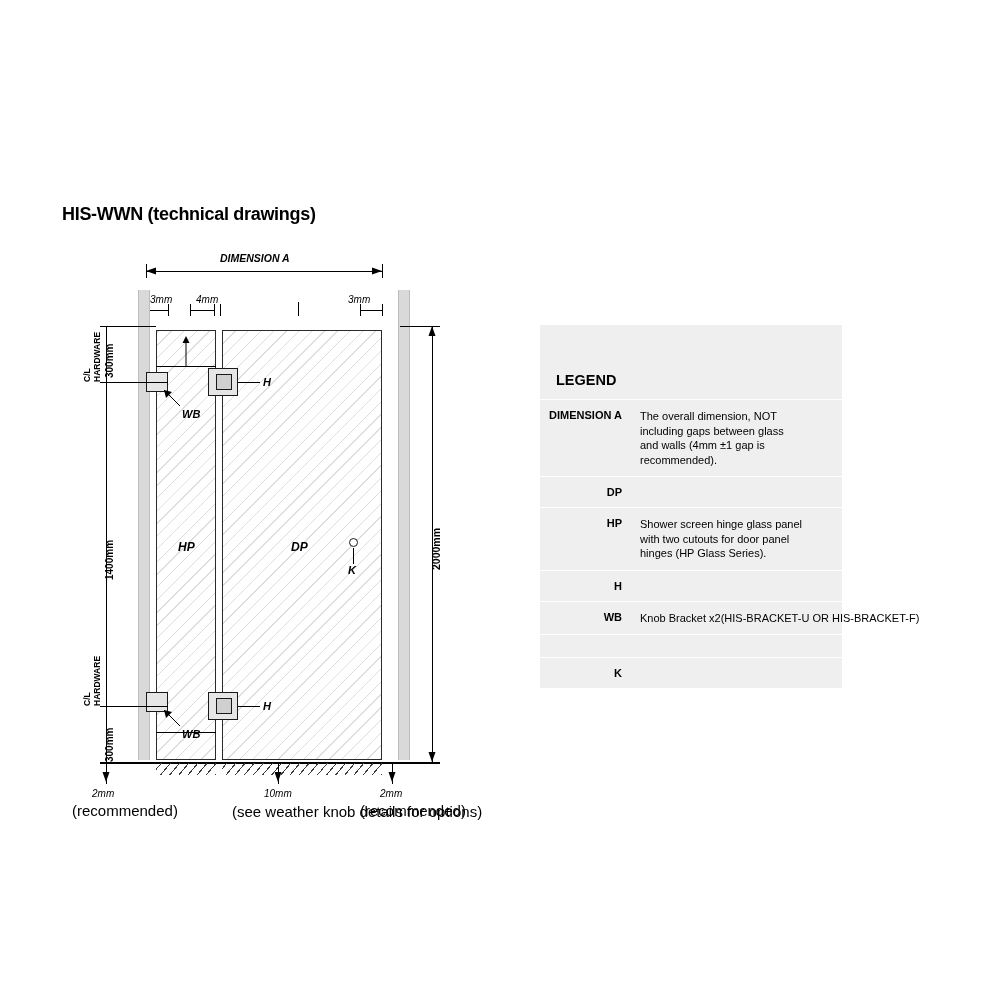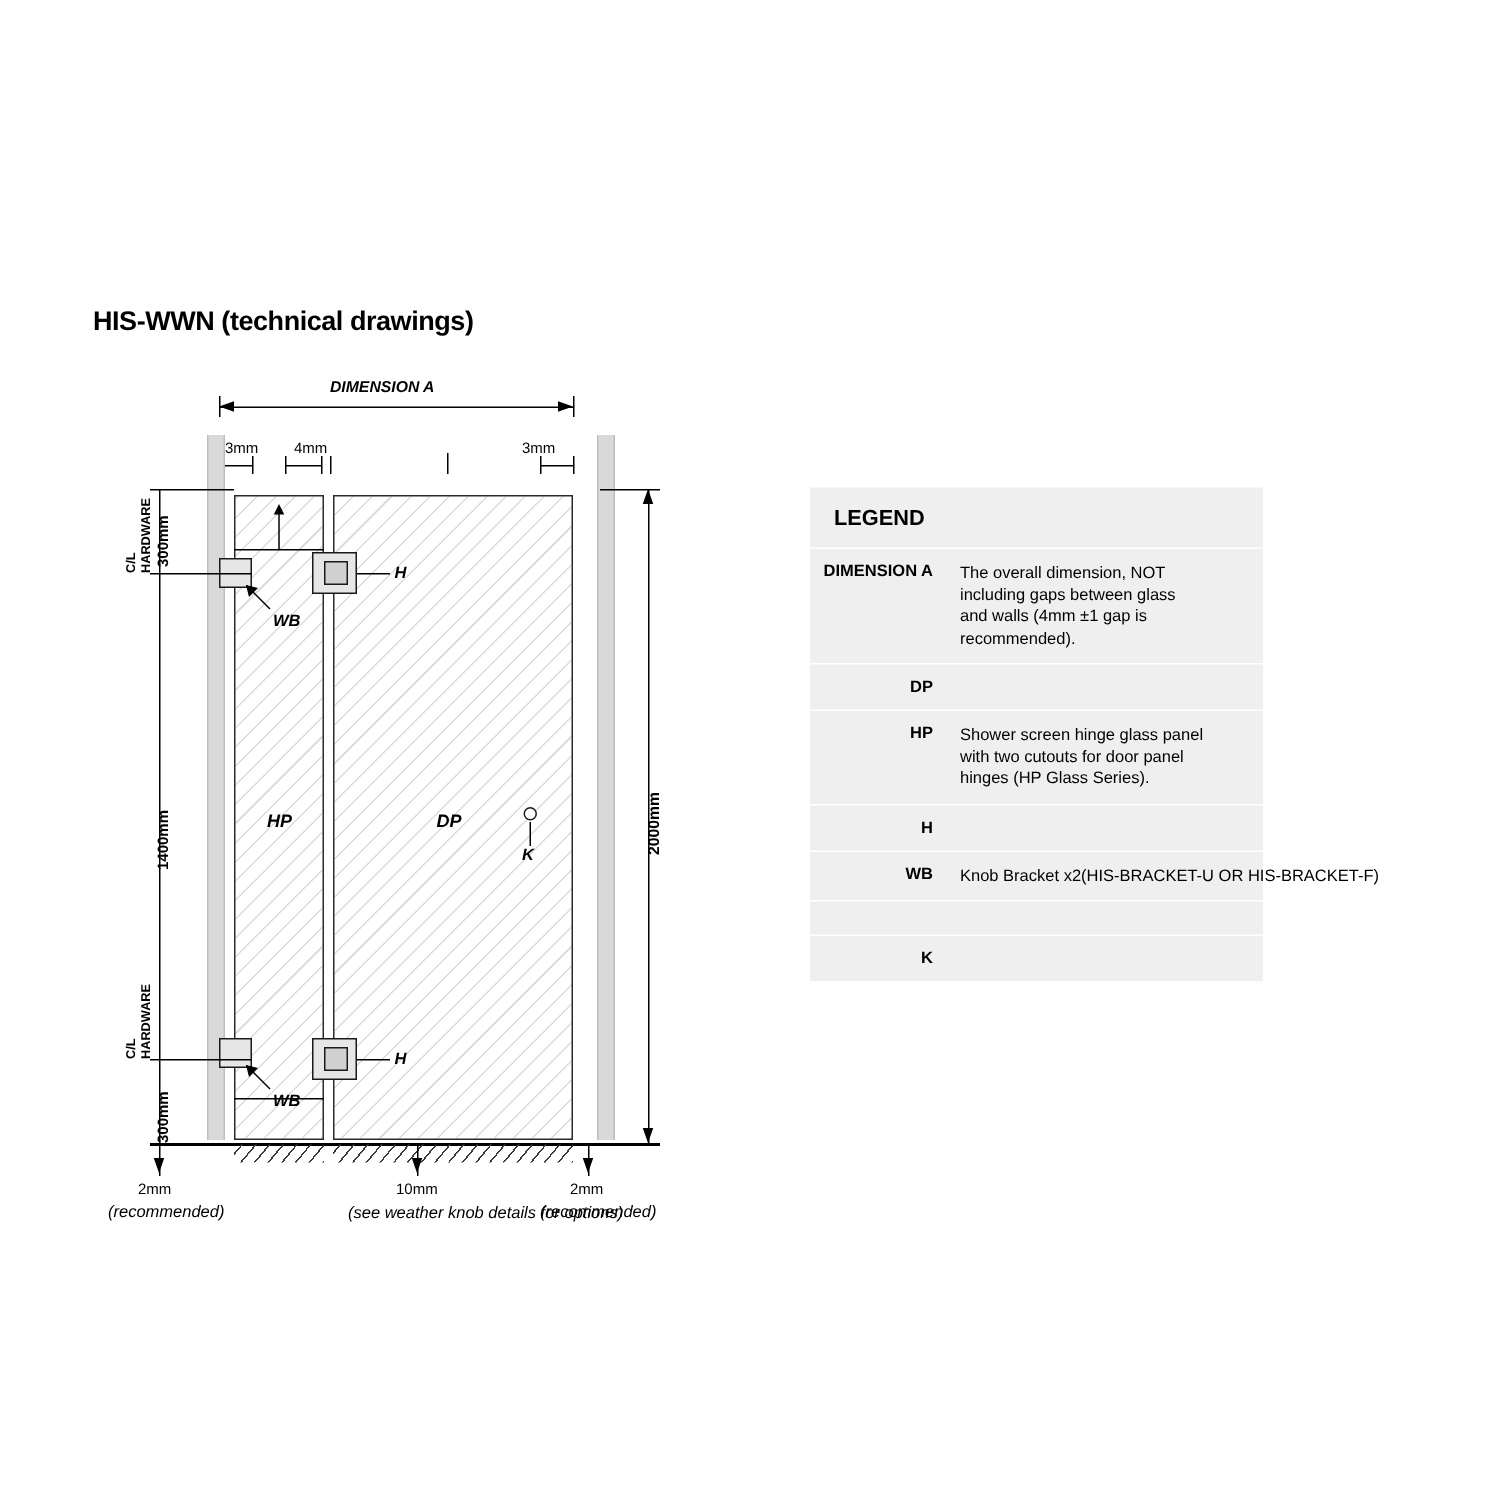--- a/index.html
+++ b/index.html
@@ -36,22 +36,22 @@
     height: 600px;
   }
 
   .lbl {
     position: absolute;
     font-size: 10.5px;
     white-space: nowrap;
     font-weight: bold;
   }
   .lbl.it { font-style: italic; }
-  .lbl.sm { font-size: 11px; font-weight: normal; font-style: italic; }
-  .lbl.norm { font-weight: normal; }
+  .lbl.sm { font-size: 15px; font-weight: normal; }
+  .lbl.norm { font-weight: normal; font-style: italic; }
 
   .vline, .hline {
     position: absolute;
     background: #000;
   }
   .hline { height: 1px; }
   .vline { width: 1px; }
 
   
   .panel {
@@ -129,20 +129,21 @@
     top: 325px;
     width: 302px;
     background: #efefef;
     font-size: 11px;
   }
   #legend .legend-title {
     padding: 13px 0 11px 16px;
     font-size: 14.5px;
     font-weight: bold;
     border-bottom: 1px solid #ffffff;
+    margin-top: 34px;
   }
   .lrow {
     display: flex;
     border-bottom: 1px solid #ffffff;
     min-height: 26px;
   }
   .lrow .key {
     width: 92px;
     flex: 0 0 92px;
     text-align: right;

